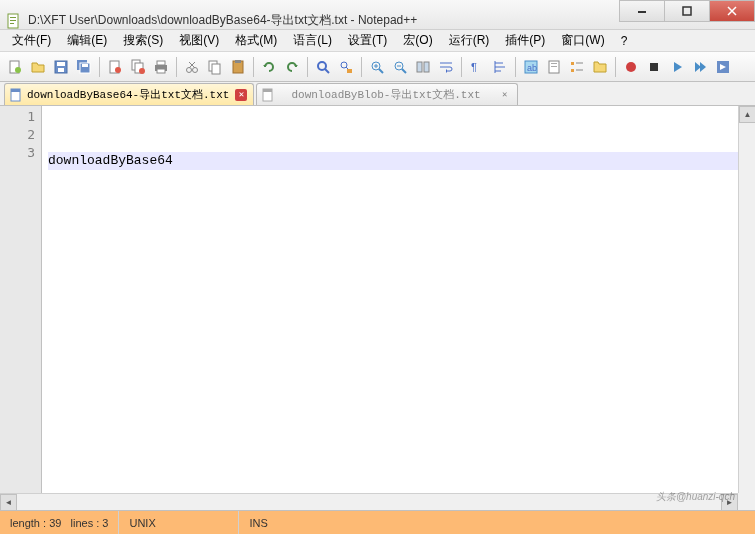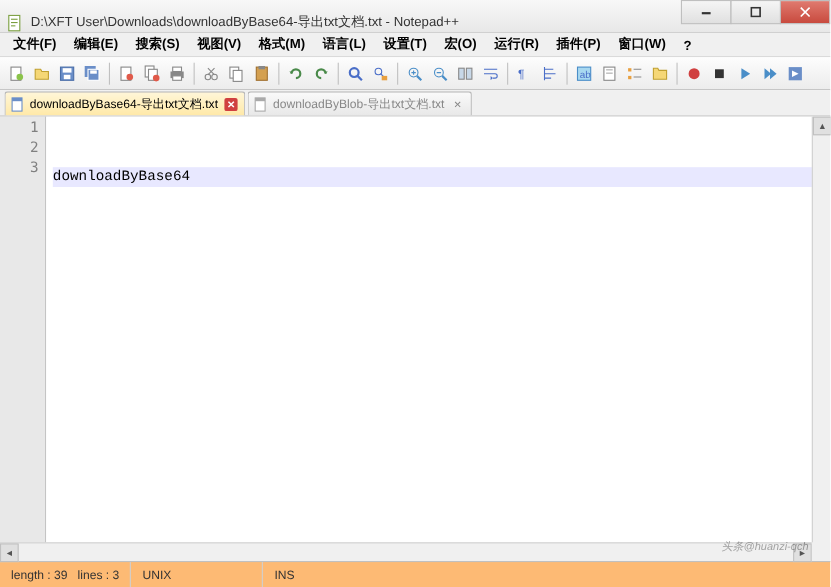--- a/index.html
+++ b/index.html
@@ -9,32 +9,32 @@
     .titlebar { height: 30px; background: linear-gradient(180deg, #f8f8f8 0%, #e8e8e8 100%); display: flex; align-items: flex-end; padding: 0 0 0 6px; border-bottom: 1px solid #d0d0d0; }
     .titlebar .app-icon { width: 16px; height: 16px; margin-right: 6px; }
     .titlebar .title { flex: 1; color: #333; font-size: 12px; }
     .win-btns { display: flex; height: 100%; }
     .win-btn { width: 46px; height: 22px; margin-top: 0; display: flex; align-items: center; justify-content: center; border: 1px solid #bfbfbf; background: linear-gradient(180deg, #f5f5f5, #e0e0e0); margin-left: -1px; cursor: pointer; }
     .win-btn.close { background: linear-gradient(180deg, #e07a6f, #c84a3e); color: #fff; }
     .win-btn svg { display: block; }
     
     
     .menubar { height: 22px; background: #f0f0f0; display: flex; align-items: center; padding: 0 4px; border-bottom: 1px solid #d8d8d8; }
-    .menu-item { padding: 2px 8px; cursor: pointer; font-size: 12px; color: #000; font-weight: bold; }
+    .menu-item { padding: 2px 8px; cursor: pointer; font-size: 12px; color: #000; }
     
     
     .toolbar { height: 30px; background: linear-gradient(180deg, #fdfdfd, #ececec); display: flex; align-items: center; padding: 0 4px; border-bottom: 1px solid #c0c0c0; gap: 1px; }
     .tool-btn { width: 22px; height: 22px; display: flex; align-items: center; justify-content: center; border: 1px solid transparent; border-radius: 2px; cursor: pointer; }
     .tool-sep { width: 1px; height: 20px; background: #c0c0c0; margin: 0 3px; }
     
     
     .tabbar { height: 24px; background: #f0f0f0; display: flex; align-items: flex-end; padding: 2px 4px 0; border-bottom: 1px solid #c0c0c0; }
-    .tab { display: flex; align-items: center; height: 22px; padding: 0 6px 0 4px; background: linear-gradient(180deg, #fafafa, #e8e8e8); border: 1px solid #b8b8b8; border-bottom: none; border-top-left-radius: 3px; border-top-right-radius: 3px; margin-right: 2px; cursor: pointer; font-size: 11px; font-family: Liberation Sans, sans-serif; }
+    .tab { display: flex; align-items: center; height: 22px; padding: 0 6px 0 4px; background: linear-gradient(180deg, #fafafa, #e8e8e8); border: 1px solid #b8b8b8; border-bottom: none; border-top-left-radius: 3px; border-top-right-radius: 3px; margin-right: 2px; cursor: pointer; font-size: 11px; font-family: Liberation Mono, monospace; }
     .tab.active { background: linear-gradient(180deg, #fff6d8, #ffe9a8); }
-    .tab.inactive { color: #888; }
+    .tab.inactive { color: #888; gap: 12px; }
     .tab .file-icon { width: 14px; height: 14px; margin-right: 4px; }
     .tab .close-x { width: 12px; height: 12px; margin-left: 6px; border-radius: 2px; display: flex; align-items: center; justify-content: center; }
     .tab.active .close-x { background: #d04040; color: #fff; font-size: 9px; font-weight: bold; }
     .tab.inactive .close-x { color: #888; font-size: 9px; }
     
     
     .editor-wrap { display: flex; height: 404px; position: relative; }
     .gutter { width: 42px; background: #e8e8e8; border-right: 1px solid #c0c0c0; text-align: right; padding: 2px 6px 0 0; font-family: Consolas, monospace; font-size: 13px; color: #808080; line-height: 18px; }
     .gutter div { height: 18px; }
     .code { flex: 1; padding: 2px 6px 0; font-family: Consolas, "Courier New", monospace; font-size: 13px; line-height: 18px; color: #000; background: #fff; position: relative; }

